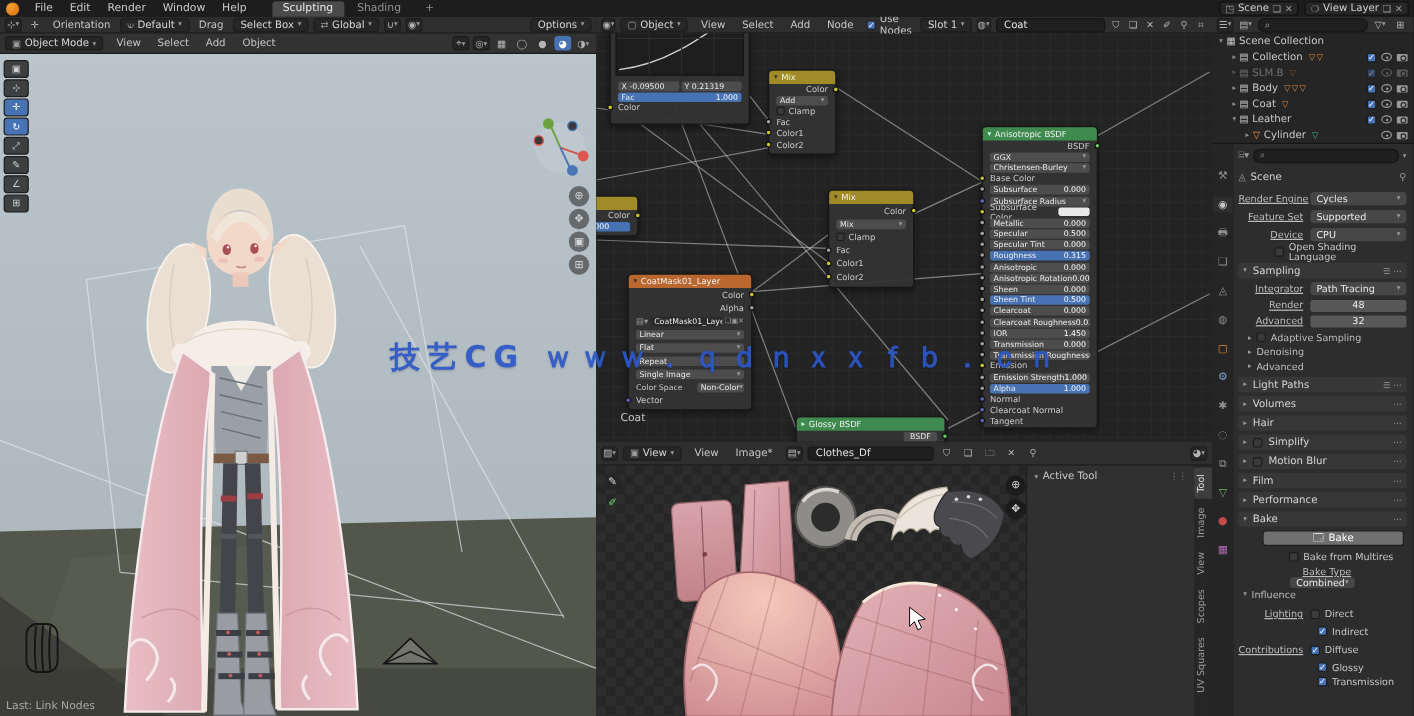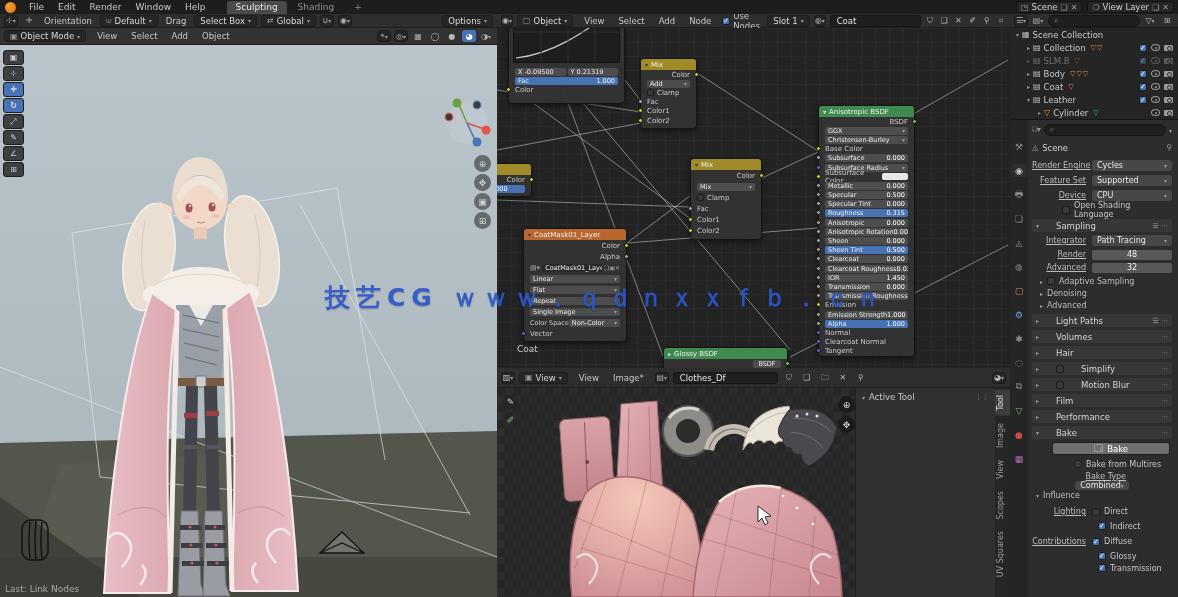--- a/index.html
+++ b/index.html
@@ -86,21 +86,21 @@
   .ptab { width:16px; height:13px; display:flex; align-items:center; justify-content:center; font-size:9px; color:#8f8f8f; border-radius:2px 0 0 2px; }
   .ptab.active { background:#2d2d2d; color:#d8d8d8; }
   #prop-content { flex:1; padding:3px 6px 0 4px; font-size:8.5px; color:#c3c3c3; overflow:hidden; }
   .search-row { display:flex; gap:3px; align-items:center; height:14px; margin-bottom:3px; }
   .search-box { flex:1; height:12px; background:#1f1f1f; border:1px solid #161616; border-radius:6px; display:flex; align-items:center; padding:0 5px; color:#888; font-size:8px; gap:3px; }
   .crumb { display:flex; align-items:center; gap:4px; height:15px; margin-bottom:4px; color:#d2d2d2; }
   .prow { display:flex; align-items:center; height:13px; margin-bottom:2px; }
   .plabel { width:60px; text-align:right; padding-right:6px; color:#bdbdbd; white-space:nowrap; font-size:8px;text-decoration:underline; }
   .pfield { flex:1; height:11px; background:#474747; border-radius:3px; display:flex; align-items:center; justify-content:space-between; padding:0 5px; color:#e9e9e9; font-size:8px; }
   .pvalbar { flex:1; height:10px; background:#585858; border-radius:2px; display:flex; align-items:center; justify-content:center; color:#f0f0f0; font-size:8px; }
-  .sect { display:flex; align-items:center; height:13px; background:#373737; border-radius:2px; margin:3px 0 2px 0; padding:0 4px; gap:17px; color:#d5d5d5; font-size:8.5px;justify-content:flex-end; }
+  .sect { display:flex; align-items:center; height:13px; background:#373737; border-radius:2px; margin:3px 0 2px 0; padding:0 4px; gap:5px; color:#d5d5d5; font-size:8.5px;justify-content:flex-end; }
   .sect .sp { margin-left:auto; font-size:7px; color:#9a9a9a; }
   .subrow { display:flex; align-items:center; height:12px; gap:4px; padding-left:8px; color:#bdbdbd; font-size:8px; }
   .bake-btn { height:13px; background:#6f6f6f; border:1px solid #1f1f1f; border-radius:3px; color:#fff; display:flex; align-items:center; justify-content:center; font-size:8.5px; margin:3px 2px 3px 20px; }
   .cbrow { display:flex; align-items:center; gap:4px; height:12px; padding-left:66px; font-size:8px; color:#c6c6c6; }
 
   
   #watermark { left:325px; top:281px; width:580px; font-size:25px; font-weight:700; color:#2b57c8; letter-spacing:6px; z-index:60; white-space:nowrap; opacity:.92; text-shadow:0 1px 2px rgba(0,0,40,.25); }
 </style>
 </head>
 <body>
@@ -546,21 +546,21 @@
           <span>Repeat</span>
           <span class="chev">▾</span>
         </div>
       </div>
     <div class="nrow h11">
         <div class="nfield ndd">
           <span>Single Image</span>
           <span class="chev">▾</span>
         </div>
       </div>
-    <div class="nrow h11" style="gap:0;">
+    <div class="nrow h11" style="gap:12px;">
       <span style="font-size:6.5px;white-space:nowrap;">Color Space</span>
       <div class="nfield ndd">
           <span>Non-Color</span>
           <span class="chev">▾</span>
         </div>
     </div>
     <div class="nrow h11" style="margin-bottom:2px;">
         <span class="sock sockL s-purple"></span>
         <span>Vector</span>
       </div>

